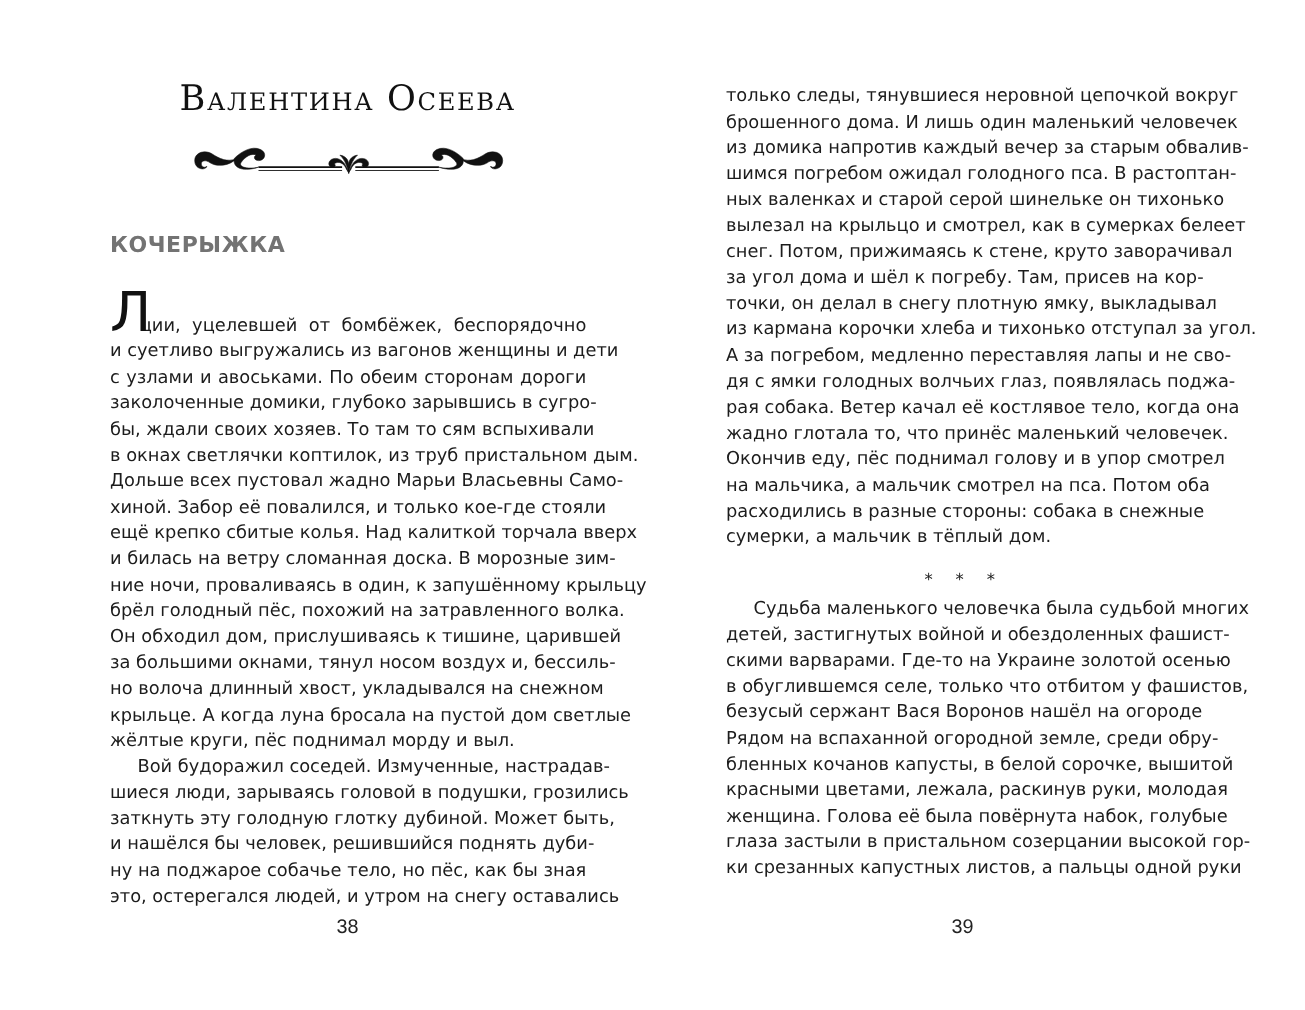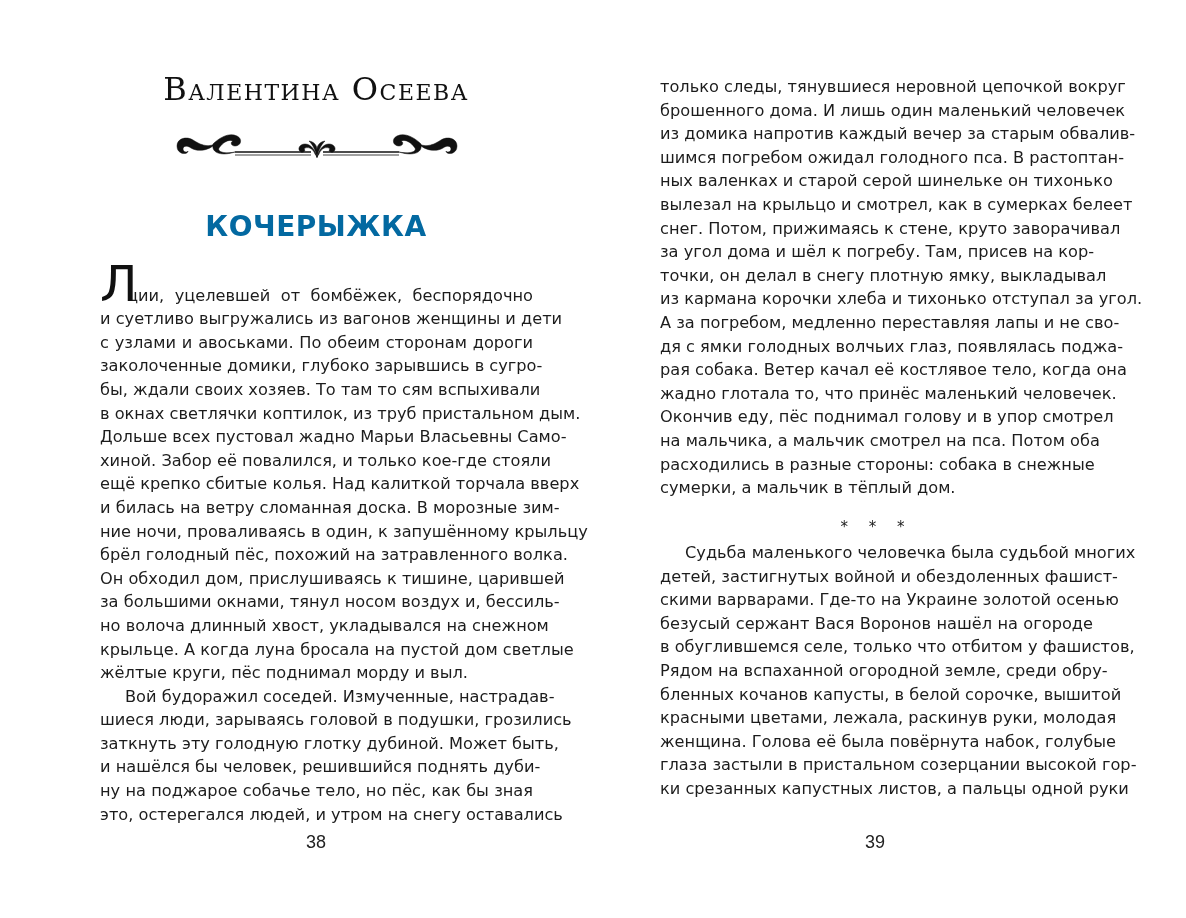--- a/index.html
+++ b/index.html
@@ -6,22 +6,22 @@
   body { width: 1186px; height: 918px; position: relative; overflow: hidden; color: #1a1a1a; }
   .page { position: absolute; top: 0; height: 918px; }
   .page-left { left: 0; width: 593px; }
   .author {
     position: absolute; left: 100px; width: 432px; top: 70px; text-align: center;
     font-family: "DejaVu Serif", serif; font-size: 32px; letter-spacing: 1.5px;
     font-variant: small-caps; color: #111; font-weight: normal;
   }
   .ornament { position: absolute; left: 173px; top: 124px; width: 288px; height: 36px; }
   .chapter-title {
-    position: absolute; left: 100px; width: 432px; top: 210px; text-align: center;
-    font-family: "DejaVu Sans", sans-serif; font-weight: bold; font-size: 28px; letter-spacing: 0.5px; color: #0369a1;
+    position: absolute; left: 100px; width: 432px; top: 210px; 
+    font-family: "DejaVu Sans", sans-serif; font-weight: bold; font-size: 20px; letter-spacing: 0.5px; color: #737373;
   }
   .text-block {
     position: absolute; font-family: "DejaVu Sans", sans-serif; font-size: 16.2px;
     line-height: 23.6px; color: #1c1c1c; text-align: justify;
   }
   .text-block .line { display: block; white-space: nowrap; text-align: justify; text-align-last: justify; height: 23.6px; }
   .text-block .line.last { text-align-last: left; }
   .text-block .line.indent { padding-left: 25px; }
   .left-text { left: 100px; width: 433px; top: 260px; }
   .right-text { left: 660px; width: 433px; top: 75px; }
@@ -124,22 +124,22 @@
   <span class="line">расходились в разные стороны: собака в снежные</span>
   <span class="line last">сумерки, а мальчик в тёплый дом.</span>
 </div>
 
 <div class="asterism">* * *</div>
 
 <div class="text-block right-text" style="top: 541px;">
   <span class="line indent">Судьба маленького человечка была судьбой многих</span>
   <span class="line">детей, застигнутых войной и обездоленных фашист-</span>
   <span class="line">скими варварами. Где-то на Украине золотой осенью</span>
+  <span class="line">в обуглившемся селе, только что отбитом у фашистов,</span>
   <span class="line">безусый сержант Вася Воронов нашёл на огороде</span>
-  <span class="line">в обуглившемся селе, только что отбитом у фашистов,</span>
   <span class="line">Рядом на вспаханной огородной земле, среди обру-</span>
   <span class="line">бленных кочанов капусты, в белой сорочке, вышитой</span>
   <span class="line">красными цветами, лежала, раскинув руки, молодая</span>
   <span class="line">женщина. Голова её была повёрнута набок, голубые</span>
   <span class="line">глаза застыли в пристальном созерцании высокой гор-</span>
   <span class="line">ки срезанных капустных листов, а пальцы одной руки</span>
 </div>
 
 <div class="folio folio-right">39</div>
 

